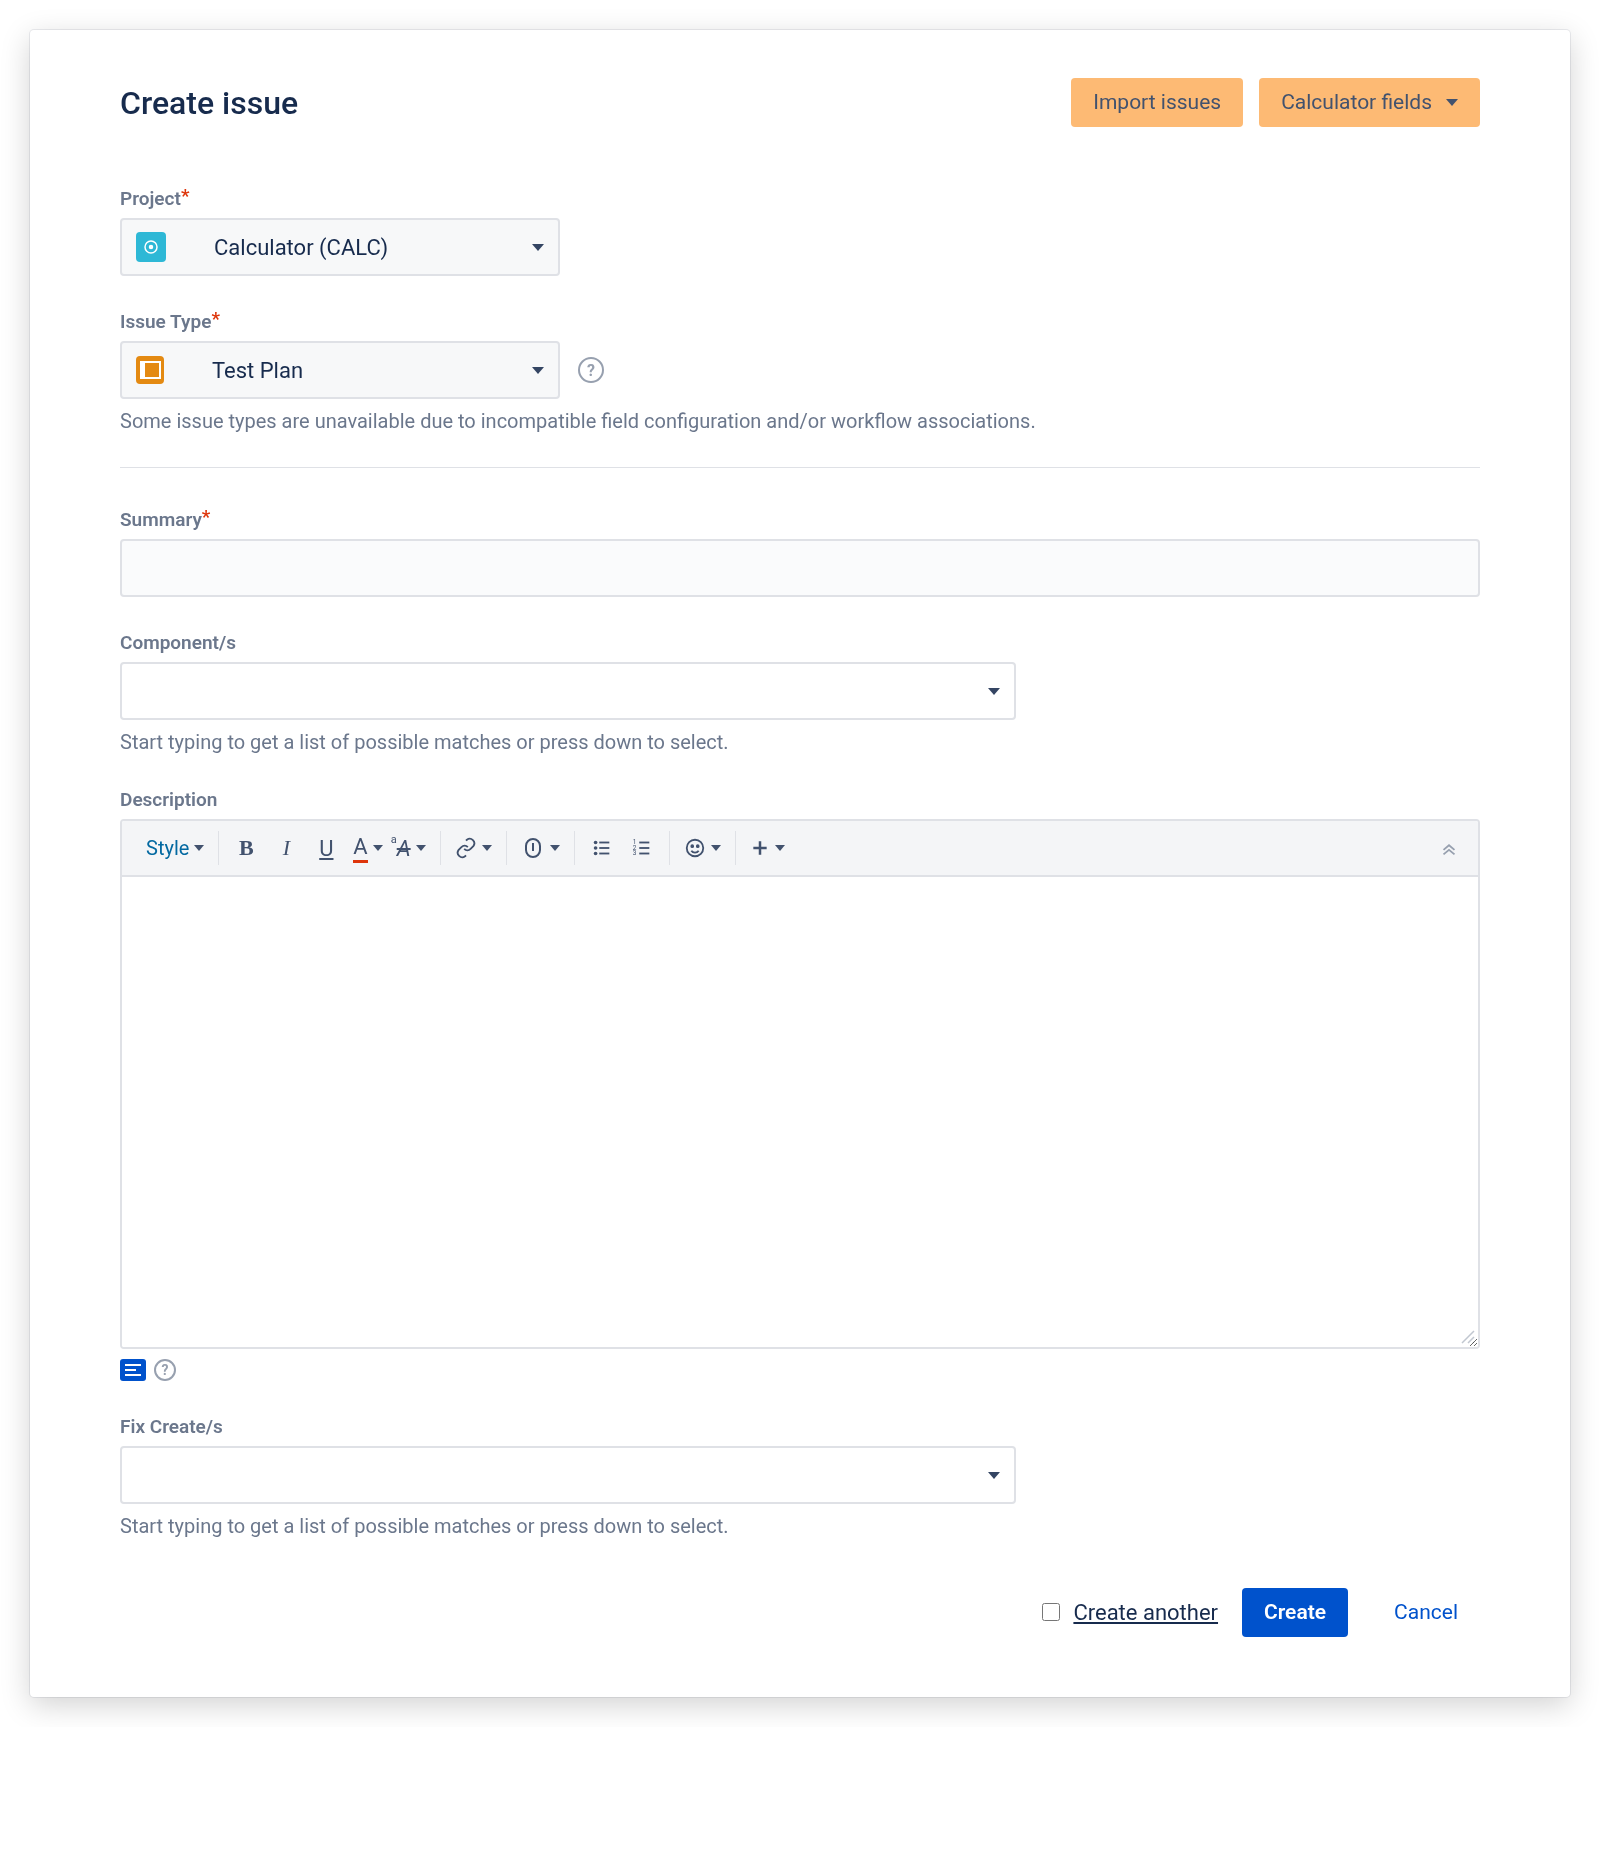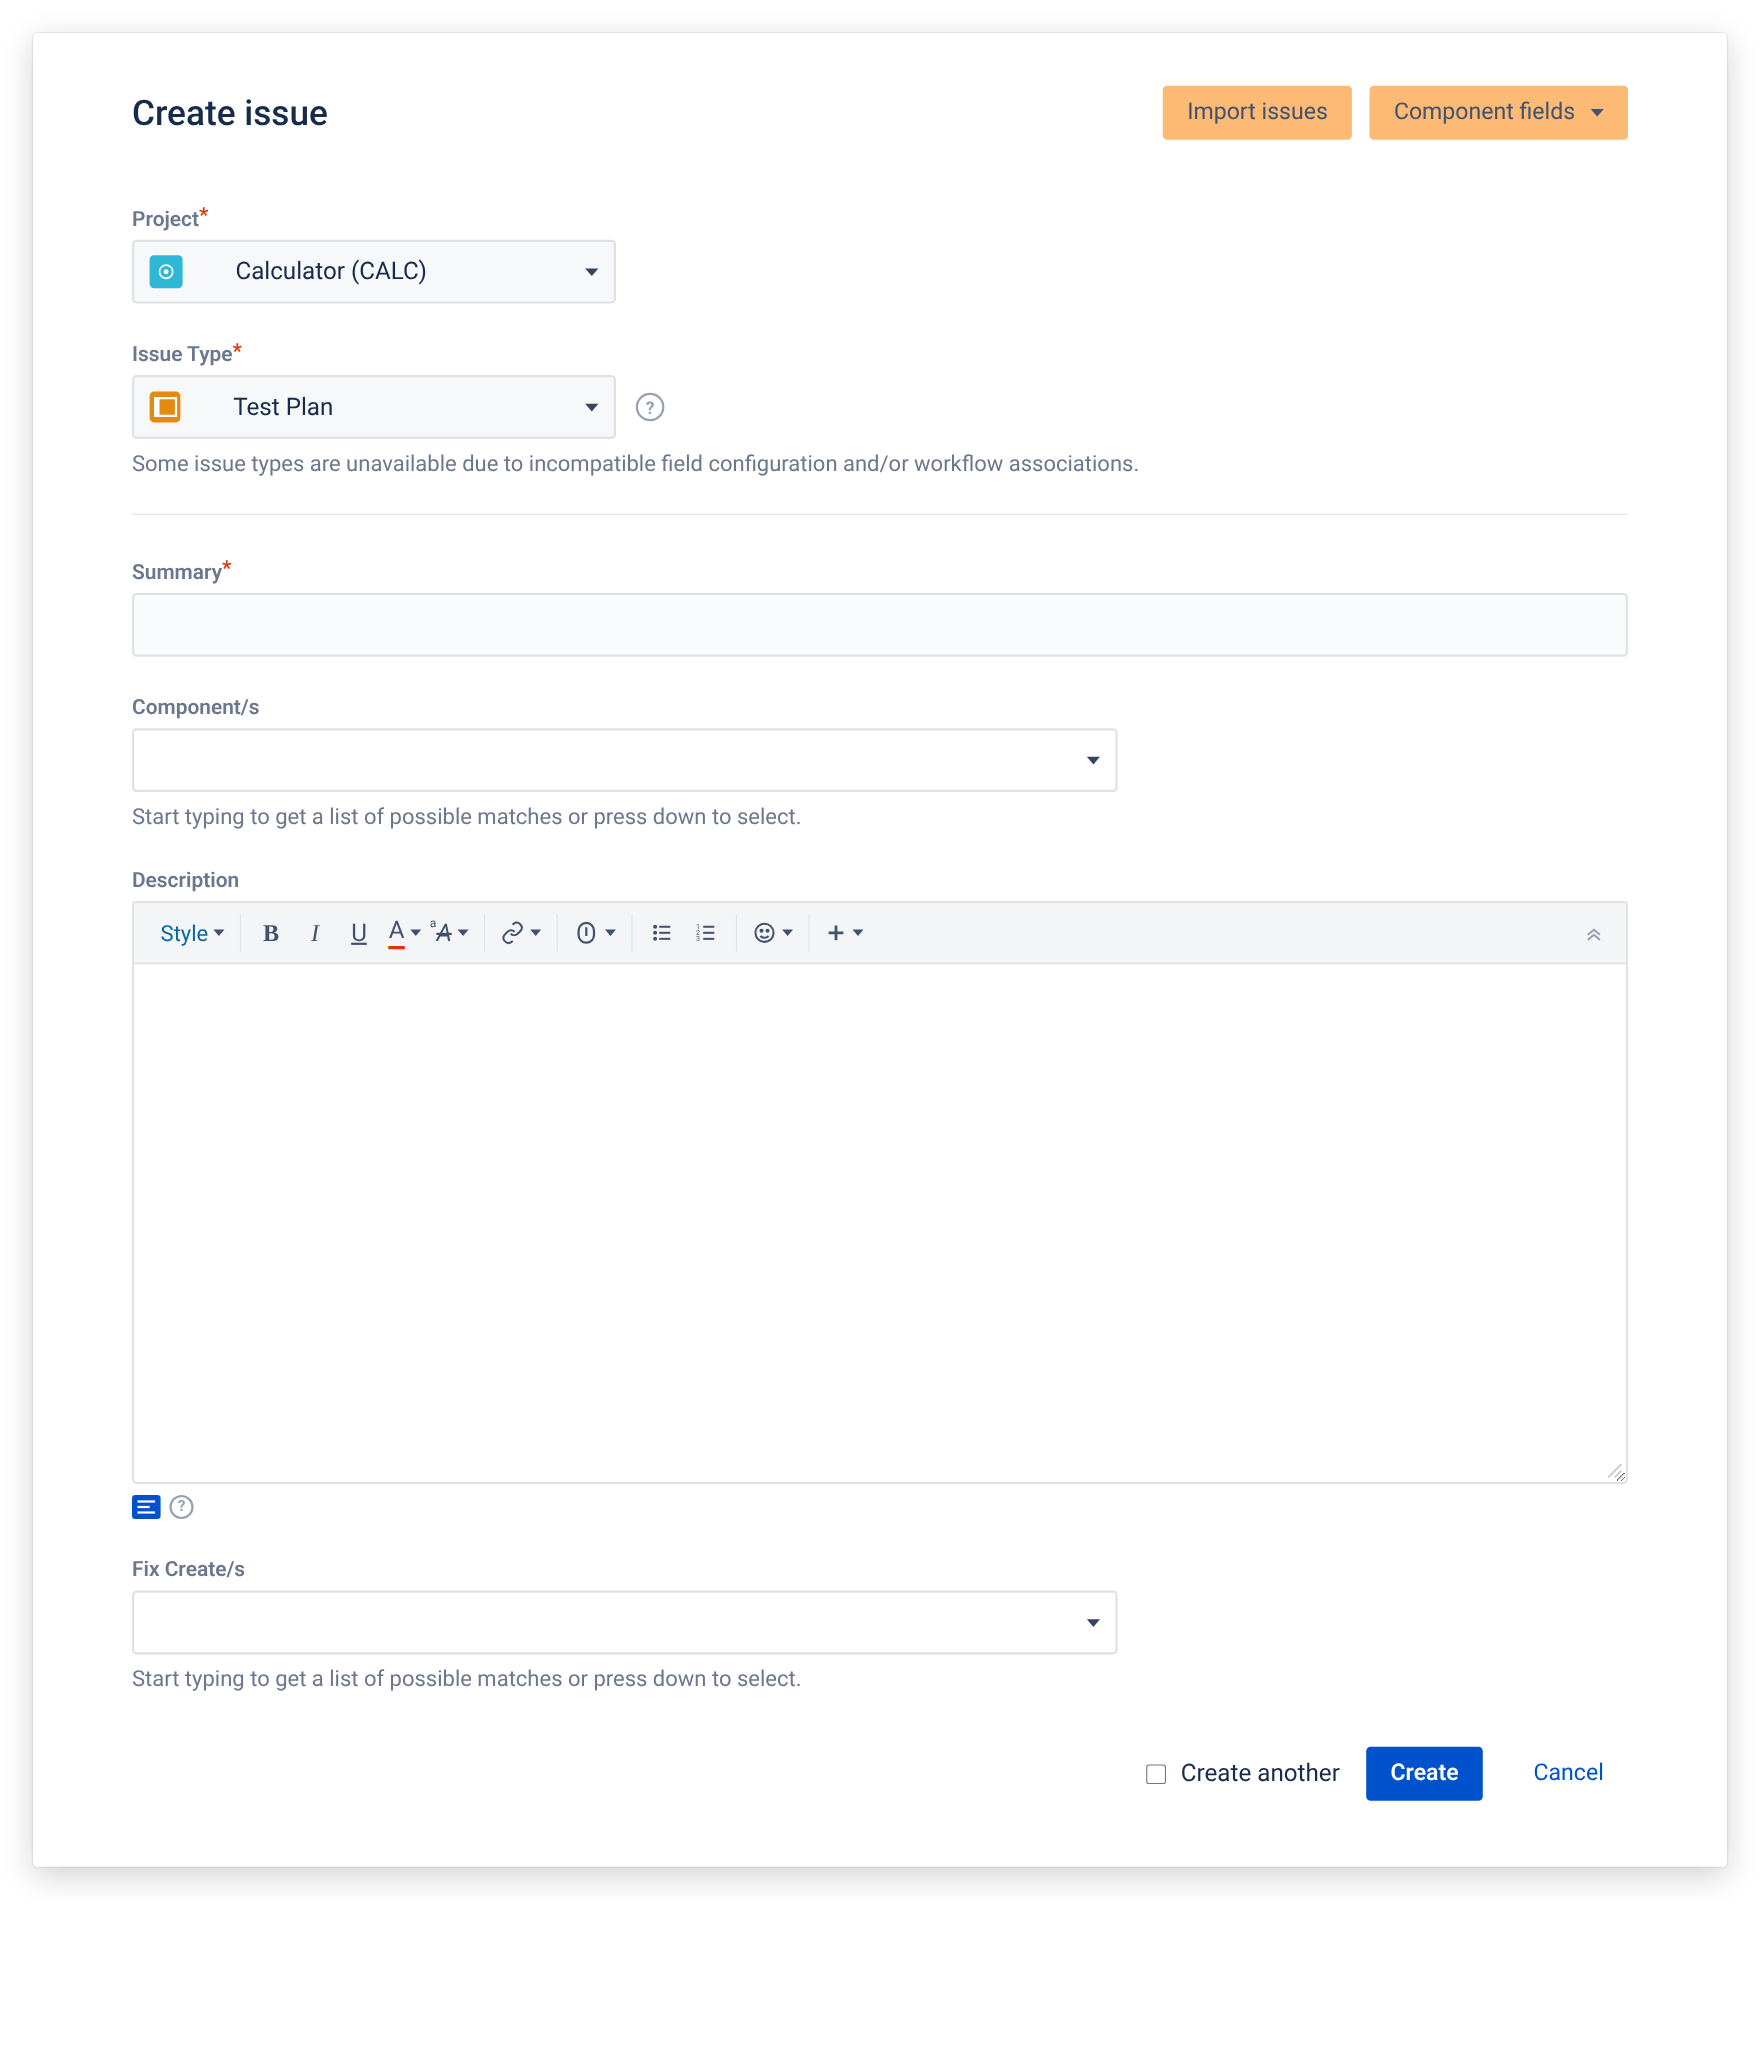--- a/index.html
+++ b/index.html
@@ -237,44 +237,45 @@
   .visual-mode span:nth-child(2){ width:70%; }
   .footer {
     display: flex;
     align-items: center;
     justify-content: flex-end;
     gap: 24px;
     margin-top: 50px;
   }
   .checkbox-row {
     display: inline-flex;
-    align-items: center;
+    align-items: flex-start;
     gap: 10px;
     font-size: 22px;
     color: #172b4d;
+    text-decoration: underline;
   }
   .checkbox-row input {
     width: 18px; height: 18px;
     cursor: pointer;
   }
   svg { display: block; }
 </style>
 </head>
 <body>
 
 <div class="dialog">
 
   <div class="dialog-header">
     <h1 class="dialog-title">Create issue</h1>
     <div class="header-buttons">
       <button class="btn">
         <span>Import issues</span>
       </button>
       <button class="btn chev-down">
-        <span>Component fields</span>
+        <span>Calculator fields</span>
       </button>
     </div>
   </div>
 
   <div class="form-group">
     <label class="field-label">
       <span>Project</span><span class="required">*</span>
     </label>
     <div class="select-box">
       <span class="proj-icon">

